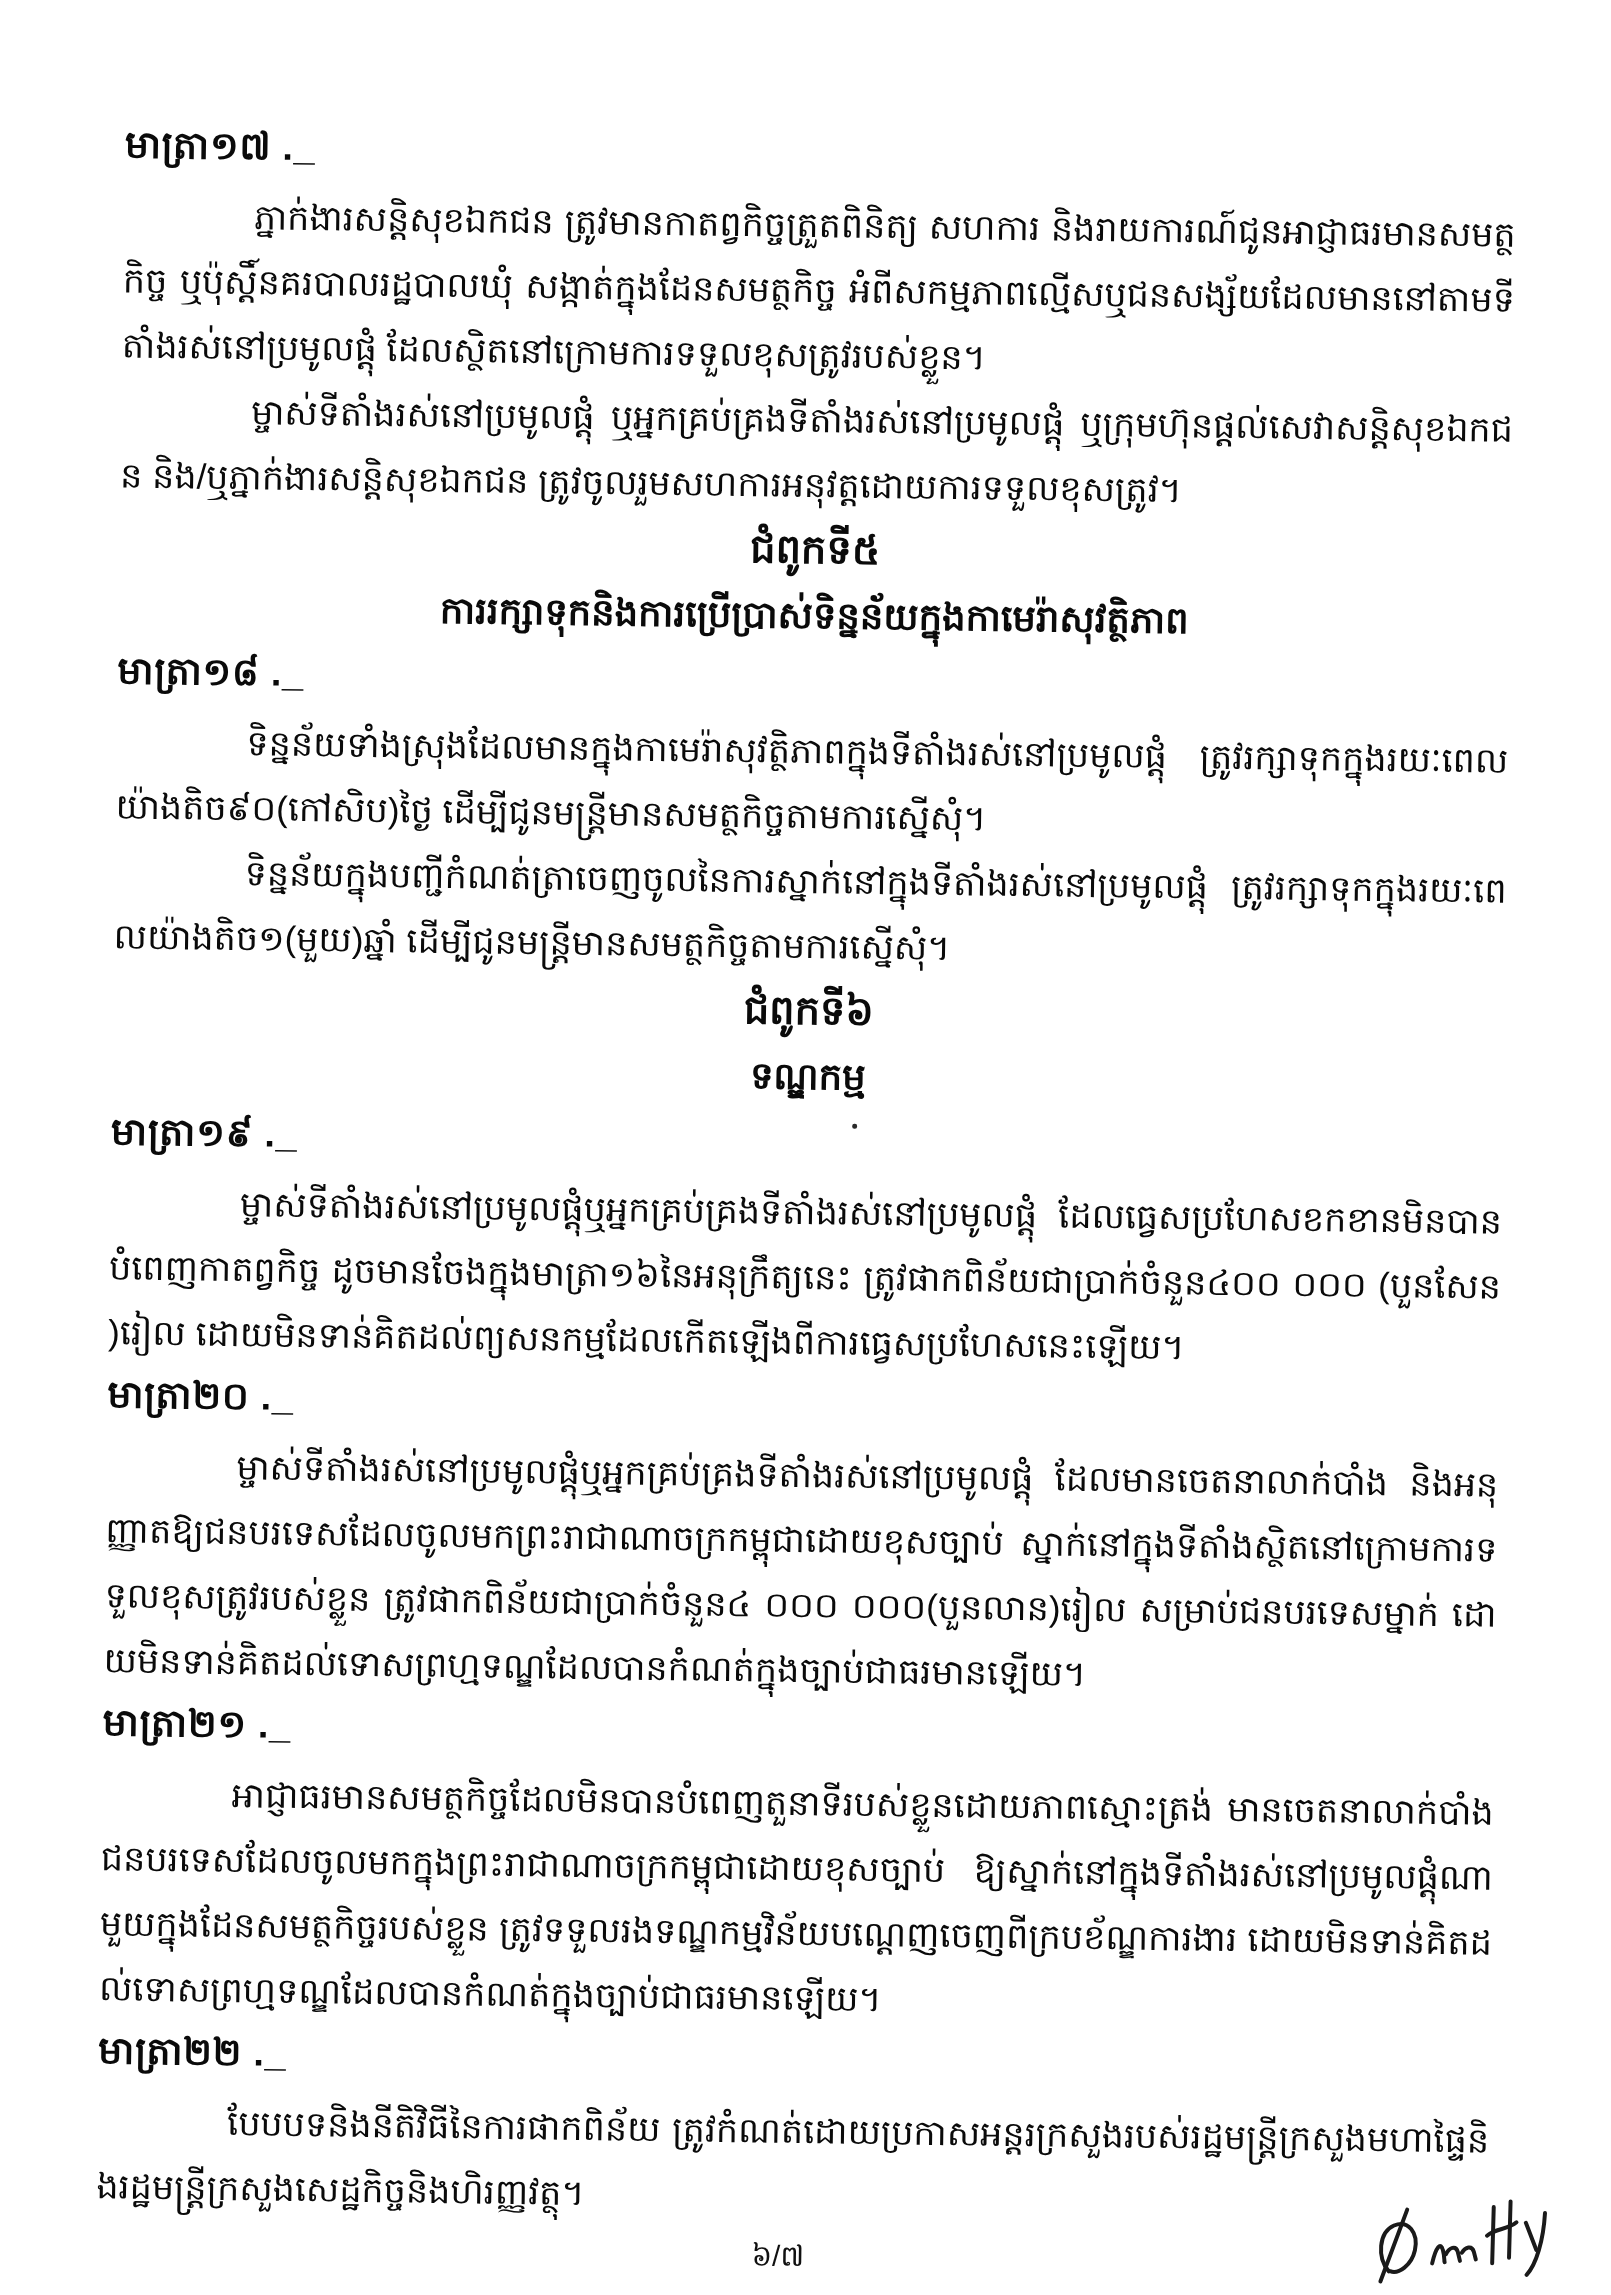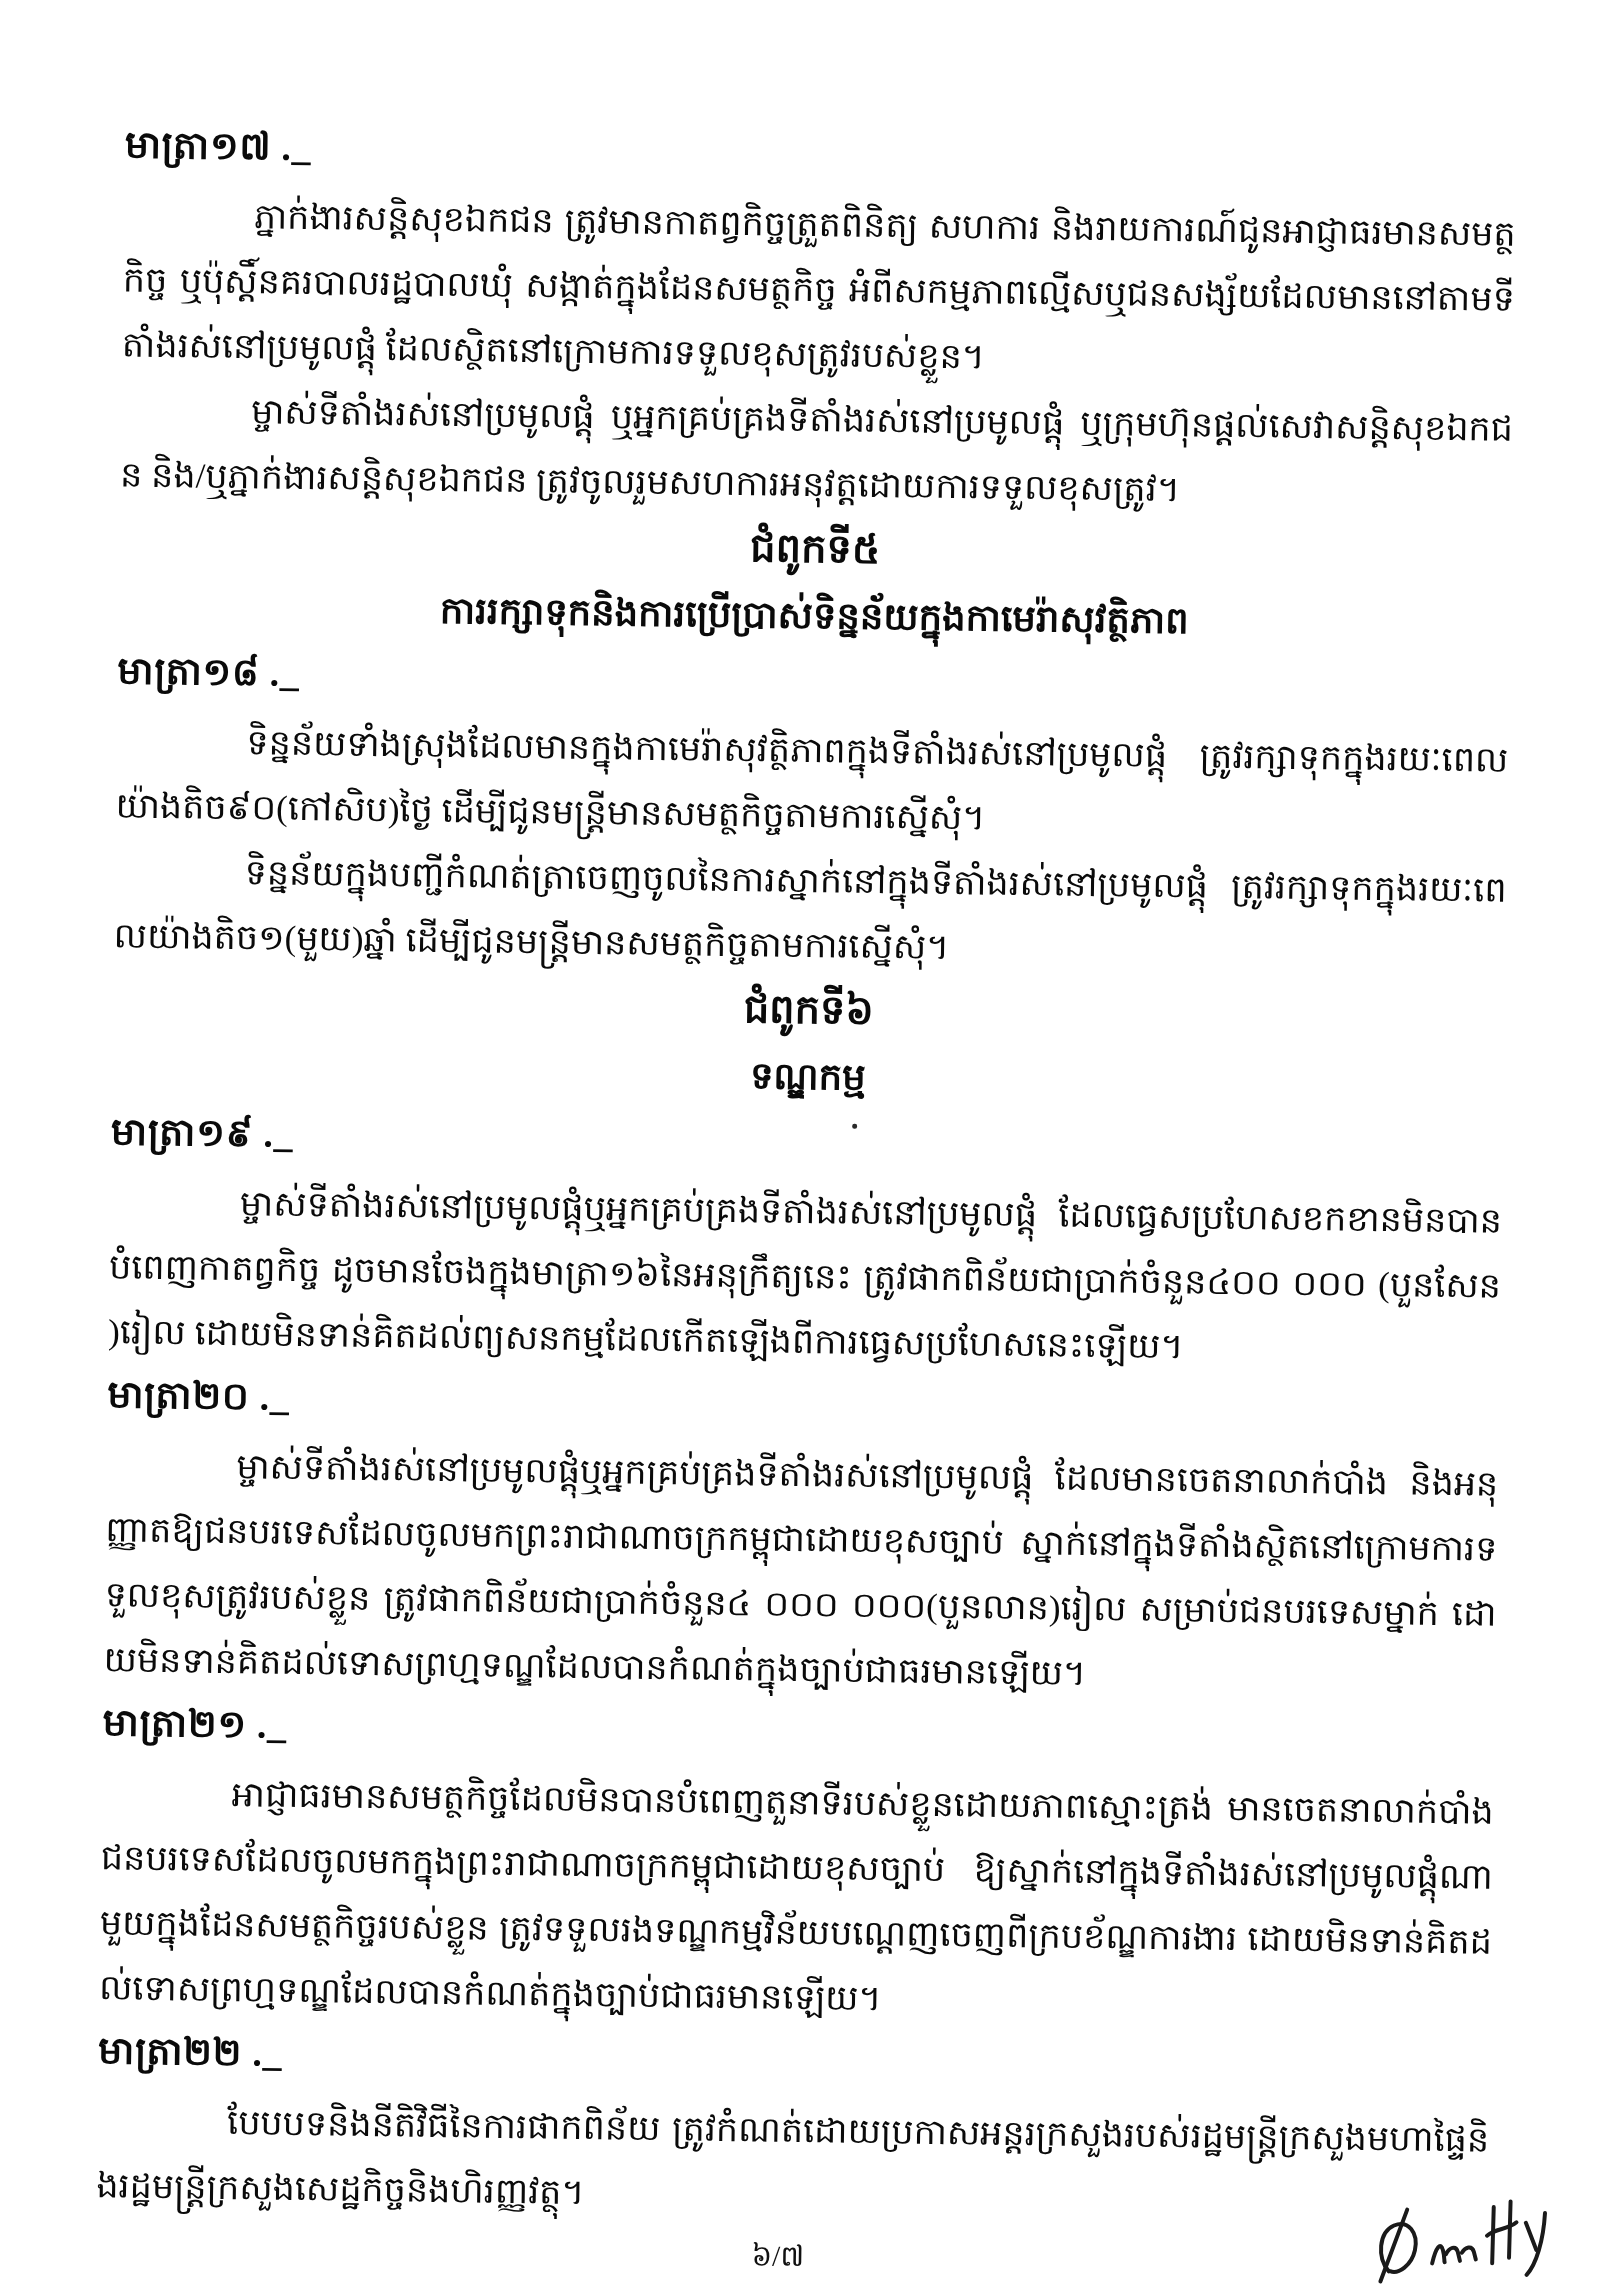--- a/index.html
+++ b/index.html
@@ -7,21 +7,21 @@
     padding: 0;
     background: #ffffff;
   }
   .sheet {
     position: relative;
     width: 1611px;
     height: 2295px;
     background: #ffffff;
     overflow: hidden;
     color: #0a0a0a;
-    font-family: Liberation Serif, serif;
+    font-family: Liberation Sans, sans-serif;
   }
   
   .scan {
     position: absolute;
     inset: 0;
     transform: rotate(0.8deg);
     transform-origin: 805px 279px;
   }
   .content {
     position: absolute;

